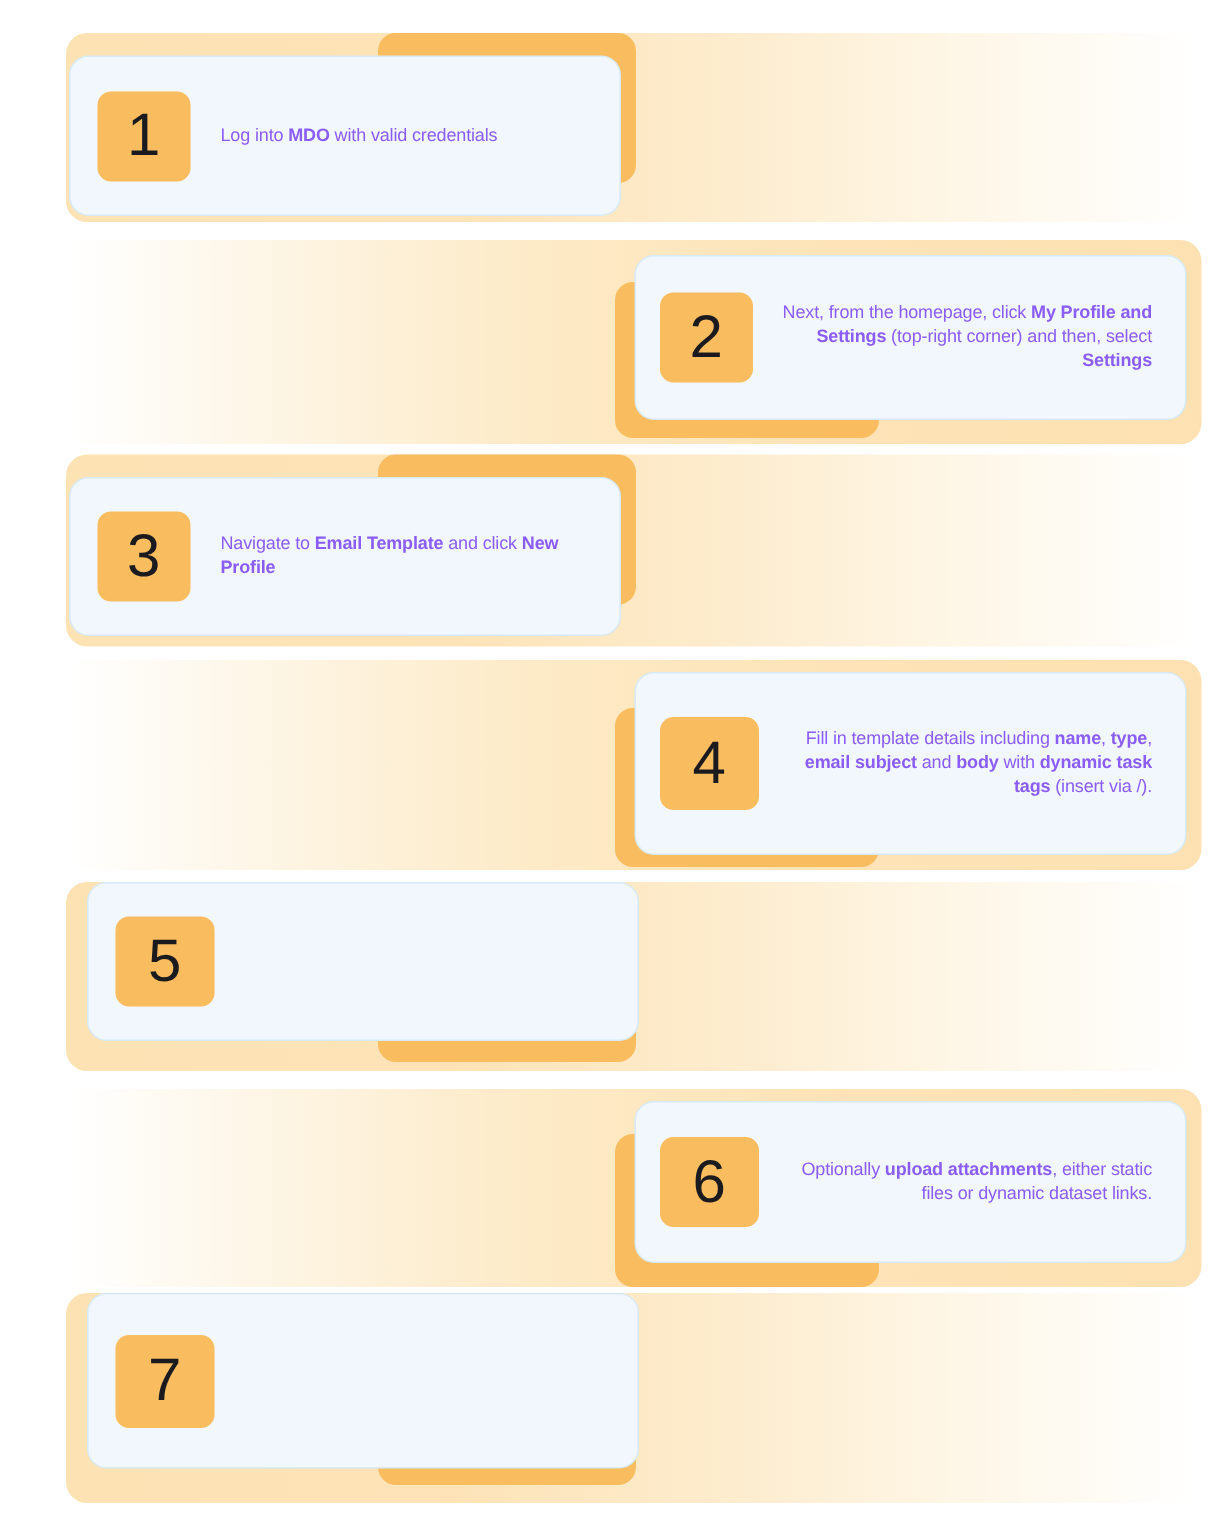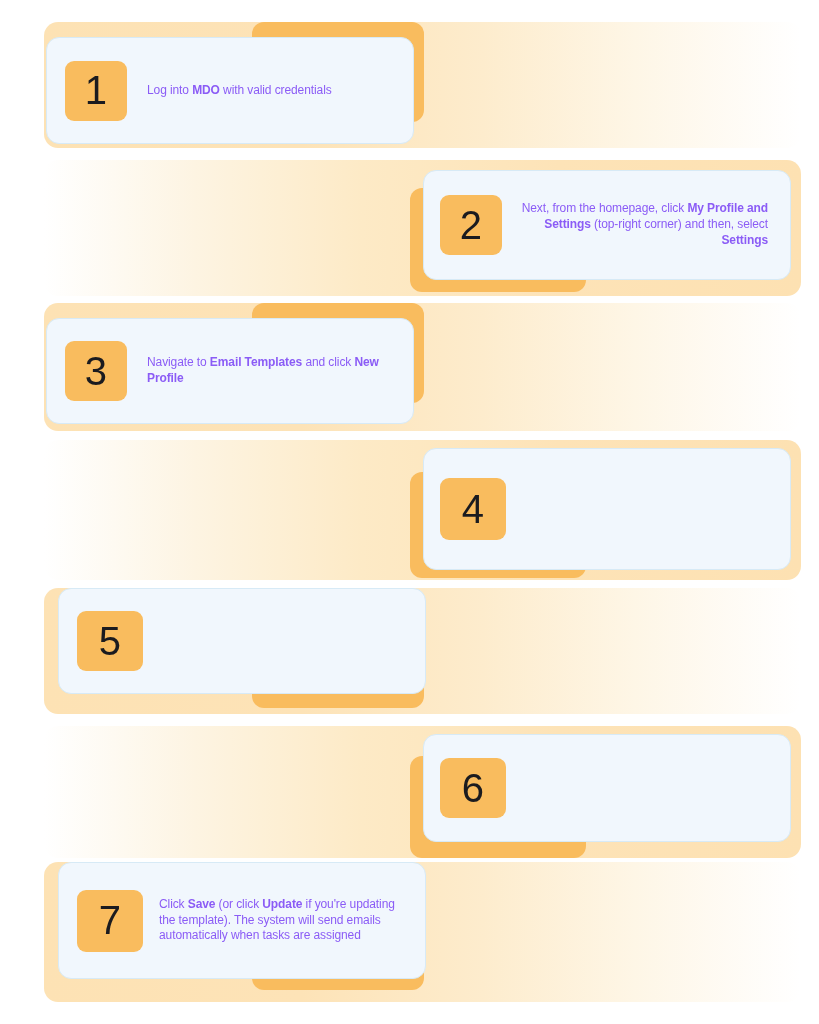--- a/index.html
+++ b/index.html
@@ -168,50 +168,51 @@
       <div class="num-tile">2</div>
       <div class="step-text">Next, from the homepage, click <b>My Profile and Settings</b> (top-right corner) and then, select <b>Settings</b></div>
     </div>
   </div>
 
   <div class="step-row row-left" id="row-3">
     <div class="band"></div>
     <div class="accent"></div>
     <div class="card">
       <div class="num-tile">3</div>
-      <div class="step-text">Navigate to <b>Email Templates</b> and click <b>New Profile</b></div>
+      <div class="step-text">Navigate to <b>Email Template</b> and click <b>New Profile</b></div>
     </div>
   </div>
 
   <div class="step-row row-right" id="row-4">
     <div class="band"></div>
     <div class="accent"></div>
     <div class="card">
       <div class="num-tile">4</div>
+      <div class="step-text">Fill in template details including <b>name</b>, <b>type</b>, <b>email subject</b> and <b>body</b> with <b>dynamic task tags</b> (insert via /).</div>
     </div>
   </div>
 
   <div class="step-row row-left indent" id="row-5">
     <div class="band"></div>
     <div class="accent"></div>
     <div class="card">
       <div class="num-tile">5</div>
     </div>
   </div>
 
   <div class="step-row row-right" id="row-6">
     <div class="band"></div>
     <div class="accent"></div>
     <div class="card">
       <div class="num-tile">6</div>
+      <div class="step-text">Optionally <b>upload attachments</b>, either static files or dynamic dataset links.</div>
     </div>
   </div>
 
   <div class="step-row row-left indent" id="row-7">
     <div class="band"></div>
     <div class="accent"></div>
     <div class="card">
       <div class="num-tile">7</div>
-      <div class="step-text">Click <b>Save</b> (or click <b>Update</b> if you're updating the template). The system will send emails automatically when tasks are assigned</div>
     </div>
   </div>
 
 </div>
 
 </body></html>

